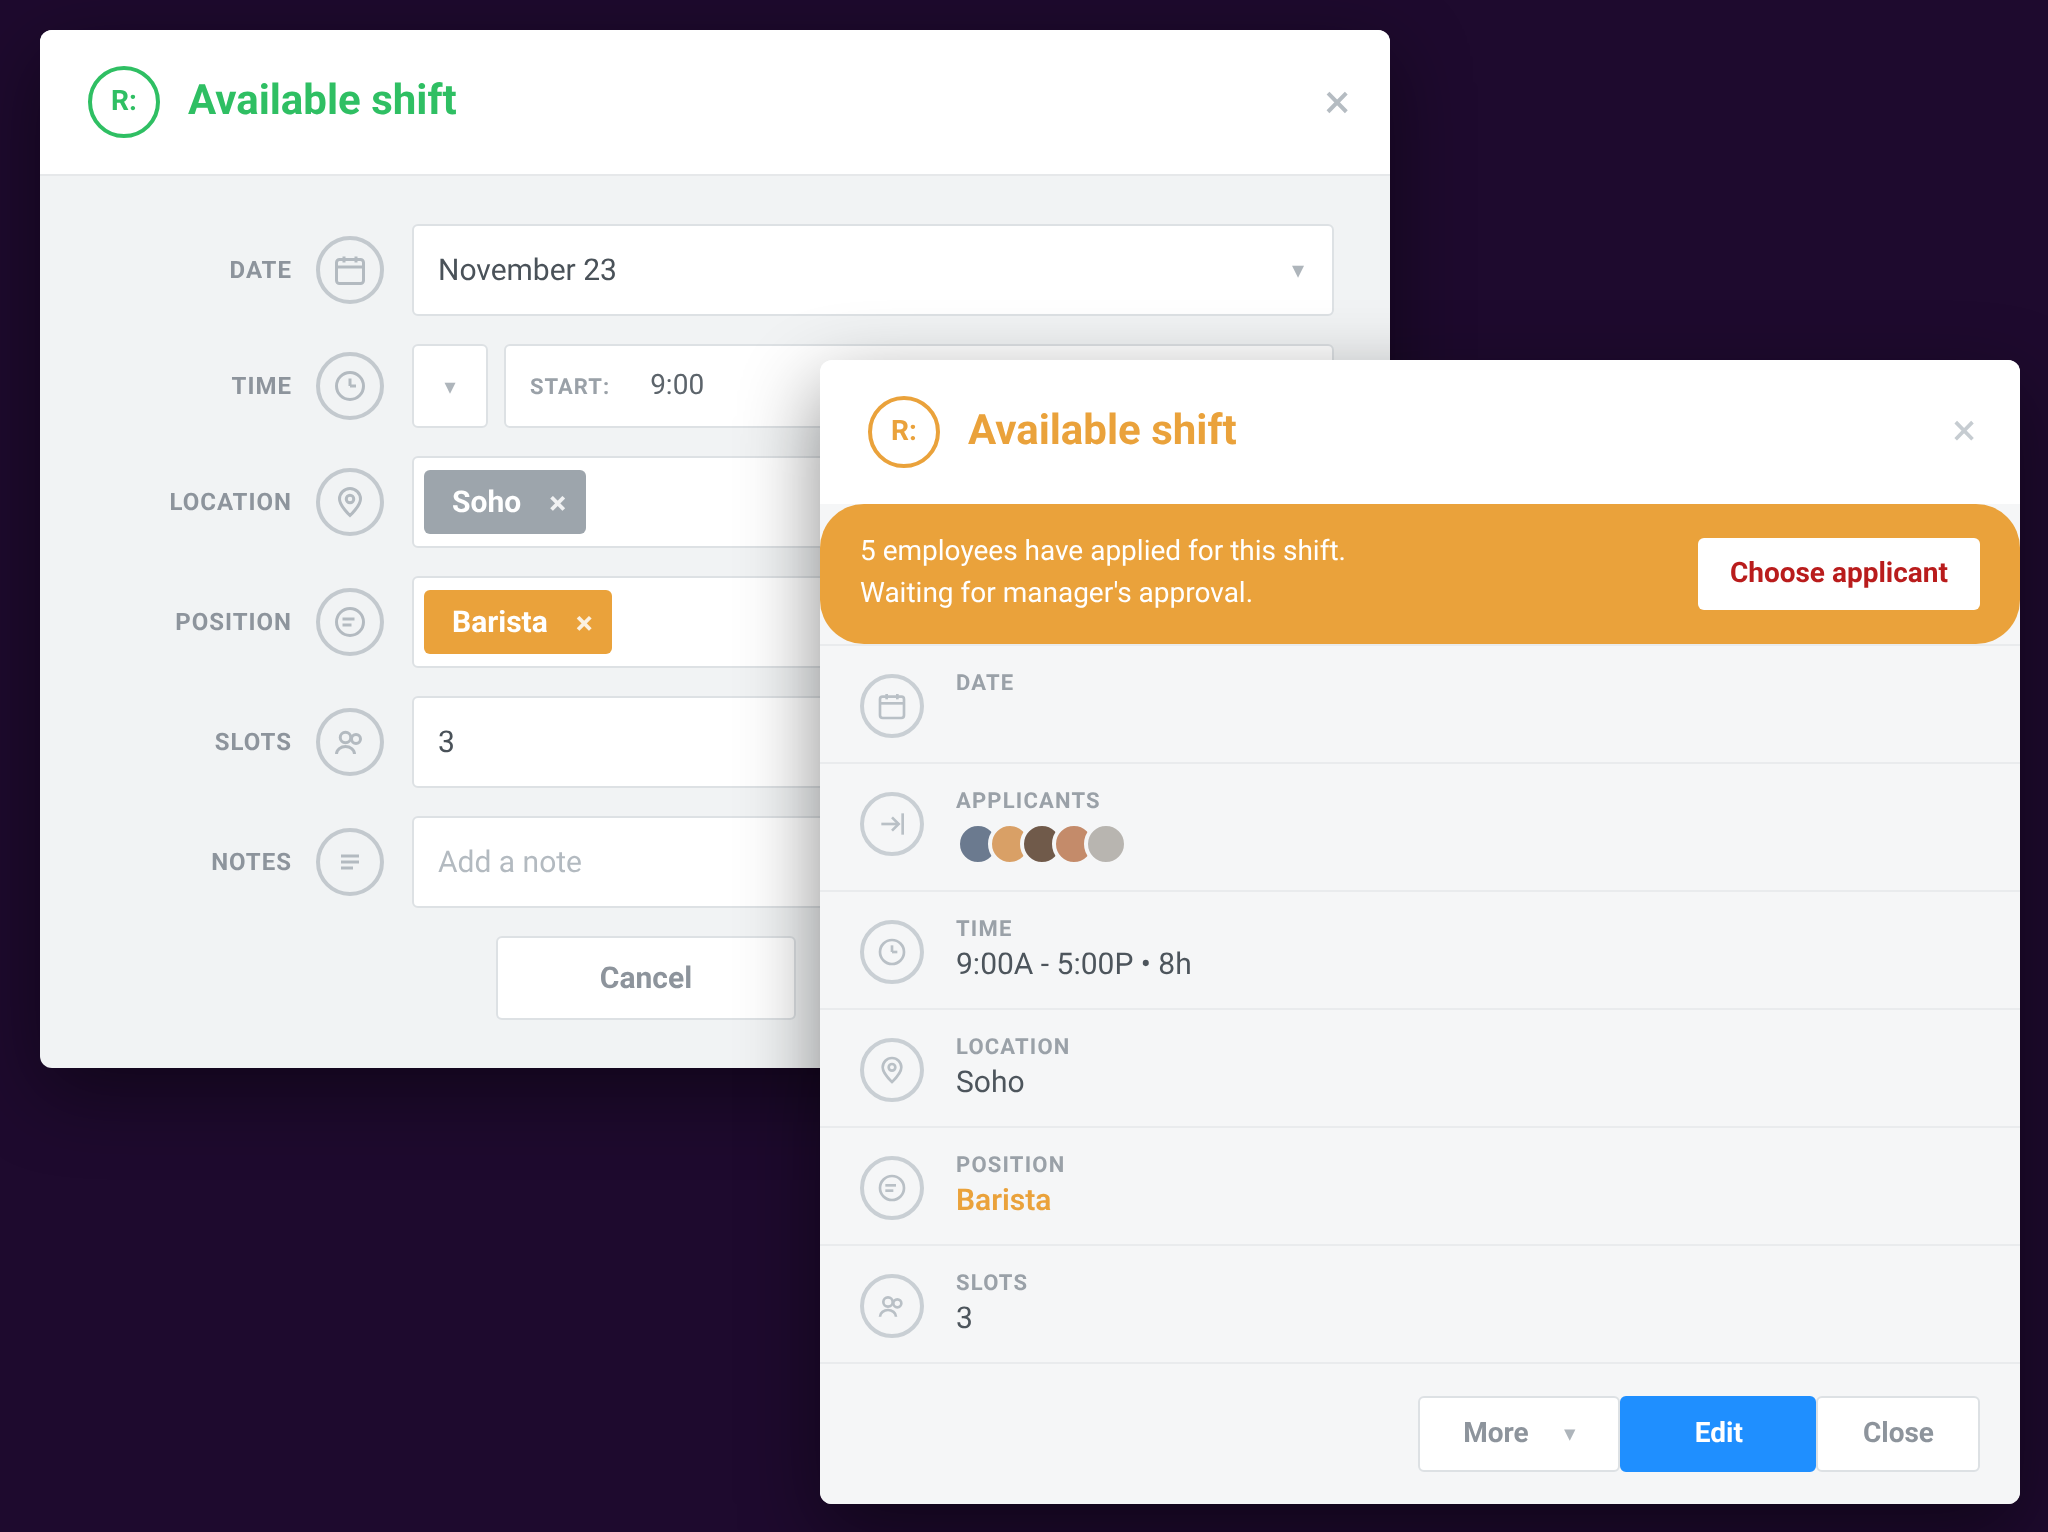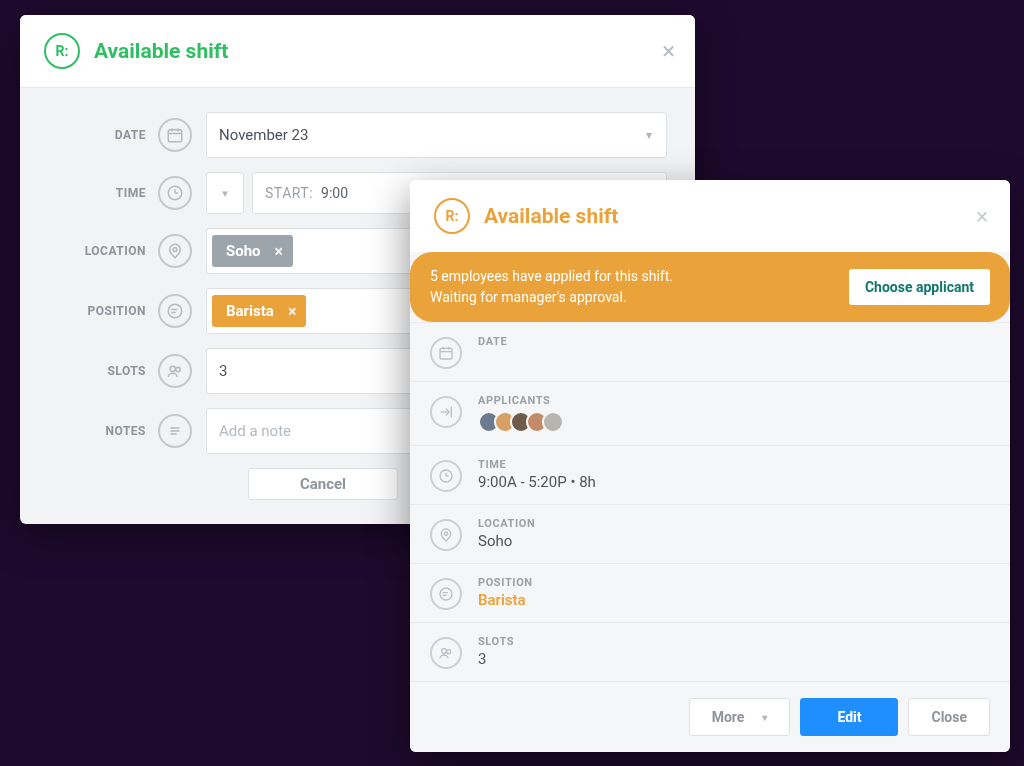--- a/index.html
+++ b/index.html
@@ -124,21 +124,21 @@
     height: 42px;
     background: #fff;
     border: 1px solid #dde1e4;
     border-radius: 3px;
     display: flex;
     align-items: center;
     padding: 0 12px;
     font-size: 14px;
     color: #5c646b;
   }
-  .time-box .lbl { font-size: 14px; font-weight: 400; color: #9aa1a8; letter-spacing: 0.5px; margin-right: 8px; }
+  .time-box .lbl { font-size: 11px; font-weight: 700; color: #9aa1a8; letter-spacing: 0.5px; margin-right: 20px; }
   .chip {
     display: inline-flex;
     align-items: center;
     height: 32px;
     padding: 0 10px 0 14px;
     border-radius: 3px;
     font-weight: 700;
     font-size: 15px;
     color: #fff;
   }
@@ -150,21 +150,21 @@
     opacity: 0.85;
     cursor: pointer;
   }
   .placeholder { color: #b3bac0; }
   .modal1-footer {
     display: flex;
     gap: 14px;
     padding: 0 28px 0 200px;
   }
   .btn {
-    height: 32px;
+    height: 42px;
     border-radius: 3px;
     border: 1px solid #dde1e4;
     background: #fff;
     font-weight: 700;
     font-size: 15px;
     display: flex; align-items: center; justify-content: center;
     padding: 0 24px;
     cursor: pointer;
   }
   .btn.cancel { color: #8d949c; flex: 0 0 150px; }
@@ -207,21 +207,21 @@
     color: #ffffff;
     display: flex;
     align-items: center;
     justify-content: space-between;
     padding: 14px 20px;
     border-radius: 22px;
   }
   .banner-text { font-size: 14px; line-height: 1.5; }
   .banner-btn {
     background: #ffffff;
-    color: #0f766e;
+    color: #b91c1c;
     font-weight: 700;
     font-size: 14px;
     border-radius: 3px;
     padding: 10px 16px;
     cursor: pointer;
     white-space: nowrap;
   }
   .detail-list {
     border-top: 1px solid #e9ebed;
   }
@@ -267,21 +267,20 @@
   .avatars .av:first-child { margin-left: 0; }
   .av1 { background: #6b7a8f; }
   .av2 { background: #d9a066; }
   .av3 { background: #705a4a; }
   .av4 { background: #c48b6a; }
   .av5 { background: #b8b5b0; }
 
   .modal2-footer {
     display: flex;
     justify-content: flex-end;
-    gap: 10px;
     padding: 16px 20px;
     background: #f5f6f7;
   }
   .btn2 {
     height: 38px;
     border-radius: 3px;
     font-weight: 700;
     font-size: 14px;
     display: flex; align-items: center; justify-content: center;
     padding: 0 22px;
@@ -466,21 +465,21 @@
     <div class="detail-item">
       <div class="detail-icon">
         <svg viewBox="0 0 24 24">
             <circle cx="12" cy="12" r="9"></circle>
             <line x1="12" y1="12" x2="12" y2="7"></line>
             <line x1="12" y1="12" x2="16" y2="12"></line>
           </svg>
       </div>
       <div class="detail-text">
         <div class="dlabel">TIME</div>
-        <div class="dvalue">9:00A - 5:20P • 8h</div>
+        <div class="dvalue">9:00A - 5:00P • 8h</div>
       </div>
     </div>
 
     <div class="detail-item">
       <div class="detail-icon">
         <svg viewBox="0 0 24 24">
             <path d="M12 21s-7-6.5-7-11a7 7 0 0 1 14 0c0 4.5-7 11-7 11z"></path>
             <circle cx="12" cy="10" r="2.5"></circle>
           </svg>
       </div>

